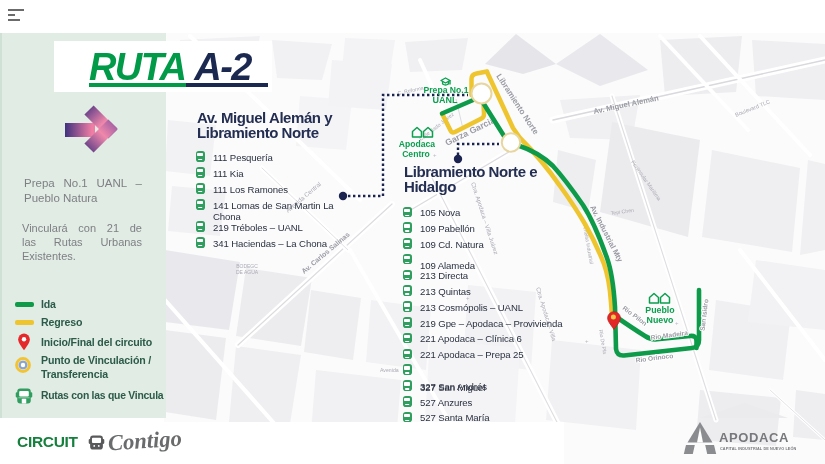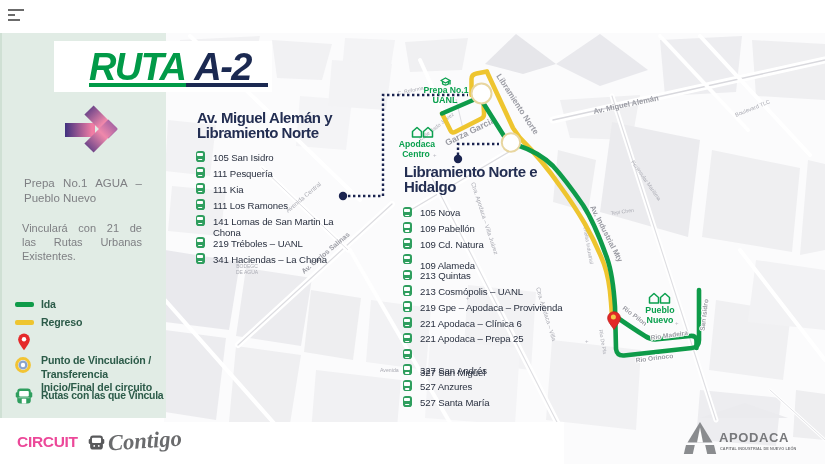--- a/index.html
+++ b/index.html
@@ -219,42 +219,42 @@
           <stop offset="0.55" stop-color="#f088ab"></stop>
           <stop offset="1" stop-color="#8a55a0"></stop>
 </linearGradient>
 </defs>
 <polygon points="2,19 32,19 32,33 2,33" fill="url(#pg1)"></polygon>
 <polygon points="30.6,1.4 54.6,25.4 45.4,34.6 21.4,10.6" fill="url(#pg2)"></polygon>
 <polygon points="30.6,48.6 54.6,24.6 45.4,15.4 21.4,39.4" fill="url(#pg3)"></polygon>
 </svg>
 </div>
 
-<div class="abs" style="left:24px;top:176px;width:118px;font-size:11.5px;line-height:14.5px;color:#7e7f83;text-align:justify;">Prepa No.1 AGUA – Pueblo Nuevo</div>
+<div class="abs" style="left:24px;top:176px;width:118px;font-size:11.5px;line-height:14.5px;color:#7e7f83;text-align:justify;">Prepa No.1 UANL – Pueblo Natura</div>
 
 <div class="abs" style="left:22px;top:221px;width:120px;font-size:11px;line-height:14px;color:#7e7f83;text-align:justify;">Vinculará con 21 de las&nbsp;&nbsp;Rutas&nbsp;&nbsp;Urbanas Existentes.</div>
 
 <div class="abs" style="left:15px;top:298px;width:148px;">
 
   <div style="position:relative;height:18px;">
     <div style="position:absolute;left:0;top:4px;width:19px;height:5px;border-radius:2px;background:#0f9b49;"></div>
     <div style="position:absolute;left:26px;top:0;font-size:10.6px;font-weight:bold;color:#2c5b49;letter-spacing:-0.15px;">Ida</div>
   </div>
 
   <div style="position:relative;height:18px;">
     <div style="position:absolute;left:0;top:4px;width:19px;height:5px;border-radius:2px;background:#eec52f;"></div>
     <div style="position:absolute;left:26px;top:0;font-size:10.6px;font-weight:bold;color:#2c5b49;letter-spacing:-0.15px;">Regreso</div>
   </div>
 
   <div style="position:relative;height:20px;">
     <svg style="position:absolute;left:2px;top:-1px;" width="14" height="18" viewBox="0 0 14 18">
       <path d="M7 17.3 C3.2 12.2 1.2 9.4 1.2 6.3 A5.8 5.8 0 1 1 12.8 6.3 C12.8 9.4 10.8 12.2 7 17.3 Z" fill="#e5292a"></path>
       <circle cx="7" cy="6.3" r="2.2" fill="#ffffff"></circle>
     </svg>
-    <div style="position:absolute;left:26px;top:2px;font-size:10.6px;font-weight:bold;color:#2c5b49;letter-spacing:-0.15px;margin-top:45px;">Inicio/Final del circuito</div>
+    <div style="position:absolute;left:26px;top:2px;font-size:10.6px;font-weight:bold;color:#2c5b49;letter-spacing:-0.15px;">Inicio/Final del circuito</div>
   </div>
 
   <div style="position:relative;height:28px;">
     <svg style="position:absolute;left:0px;top:3px;" width="16" height="16" viewBox="0 0 16 16">
       <circle cx="8" cy="8" r="6.4" fill="#ffffff" stroke="#f2c434" stroke-width="3"></circle>
       <circle cx="8" cy="8" r="3.4" fill="#ffffff" stroke="#8ba4cc" stroke-width="2.4"></circle>
     </svg>
     <div style="position:absolute;left:26px;top:0px;font-size:10.6px;font-weight:bold;color:#2c5b49;letter-spacing:-0.15px;line-height:13.5px;">Punto de Vinculación / Transferencia</div>
   </div>
 
@@ -269,24 +269,20 @@
     </svg>
     <div style="position:absolute;left:26px;top:2px;font-size:10.4px;font-weight:bold;color:#2c5b49;letter-spacing:-0.25px;white-space:nowrap;">Rutas con las que Vincula</div>
   </div>
 </div>
 
 <div class="abs" style="left:197px;top:110px;width:152px;font-size:15px;line-height:15px;font-weight:800;color:#232e52;letter-spacing:-0.45px;">Av. Miguel Alemán y Libramiento Norte</div>
 
 <div class="abs" style="left:194px;top:151px;width:175px;font-size:9.6px;letter-spacing:-0.1px;color:#2a3140;">
   <div style="position:relative;margin-bottom:5px;height:11px;">
       <span class="bus1"></span>
-      <span style="position:absolute;left:19px;top:0.5px;">105 San Isidro</span>
-    </div>
-  <div style="position:relative;margin-bottom:5px;height:11px;">
-      <span class="bus1"></span>
       <span style="position:absolute;left:19px;top:0.5px;">111 Pesquería</span>
     </div>
   <div style="position:relative;margin-bottom:5px;height:11px;">
       <span class="bus1"></span>
       <span style="position:absolute;left:19px;top:0.5px;">111 Kia</span>
     </div>
   <div style="position:relative;margin-bottom:5px;height:11px;">
       <span class="bus1"></span>
       <span style="position:absolute;left:19px;top:0.5px;">111 Los Ramones</span>
     </div>
@@ -318,20 +314,24 @@
   <div style="position:relative;margin-bottom:4.8px;height:11px;">
       <span class="bus1"></span>
       <span style="position:absolute;left:19px;top:0.5px;">109 Cd. Natura</span>
     </div>
   <div style="position:relative;margin-bottom:4.8px;height:11px;">
       <span class="bus1"></span>
       <span style="position:absolute;left:19px;top:6px;">109 Alameda</span>
     </div>
   <div style="position:relative;margin-bottom:4.8px;height:11px;">
       <span class="bus1"></span>
+      <span style="position:absolute;left:19px;top:0.5px;">213 Directa</span>
+    </div>
+  <div style="position:relative;margin-bottom:4.8px;height:11px;">
+      <span class="bus1"></span>
       <span style="position:absolute;left:19px;top:0.5px;">213 Quintas</span>
     </div>
   <div style="position:relative;margin-bottom:4.8px;height:11px;">
       <span class="bus1"></span>
       <span style="position:absolute;left:19px;top:0.5px;">213 Cosmópolis – UANL</span>
     </div>
   <div style="position:relative;margin-bottom:4.8px;height:11px;">
       <span class="bus1"></span>
       <span style="position:absolute;left:19px;top:0.5px;">219 Gpe – Apodaca – Provivienda</span>
     </div>
@@ -355,21 +355,21 @@
       <span class="bus1"></span>
       <span style="position:absolute;left:19px;top:0.5px;">527 Anzures</span>
     </div>
   <div style="position:relative;margin-bottom:4.8px;height:11px;">
       <span class="bus1"></span>
       <span style="position:absolute;left:19px;top:0.5px;">527 Santa María</span>
     </div>
 </div>
 
 <div class="abs" style="left:17px;top:431px;width:180px;height:30px;">
-  <span style="position:absolute;left:0;top:2px;font-size:15.5px;font-weight:900;color:#ec4899;letter-spacing:-0.3px;">CIRCUIT</span>
+  <span style="position:absolute;left:0;top:2px;font-size:15.5px;font-weight:900;color:#15803d;letter-spacing:-0.3px;">CIRCUIT</span>
   <svg style="position:absolute;left:71px;top:3px;" width="17" height="17" viewBox="0 0 24 24">
     <rect x="1" y="7" width="4" height="7" rx="1.5" fill="#58595b"></rect>
     <rect x="19" y="7" width="4" height="7" rx="1.5" fill="#58595b"></rect>
     <rect x="3" y="2" width="18" height="20" rx="4" fill="#58595b"></rect>
     <rect x="5.6" y="5.4" width="12.8" height="7.2" rx="1.4" fill="#ffffff"></rect>
     <rect x="7.5" y="15.5" width="2.6" height="2.6" rx="1.3" fill="#ffffff"></rect>
     <rect x="13.9" y="15.5" width="2.6" height="2.6" rx="1.3" fill="#ffffff"></rect>
   </svg>
   <span style="position:absolute;left:91px;top:-3px;font-family:'Liberation Serif',serif;font-style:italic;font-weight:bold;font-size:22.5px;color:#6a6b6d;transform:rotate(-4deg);">Contigo</span>
 </div>

